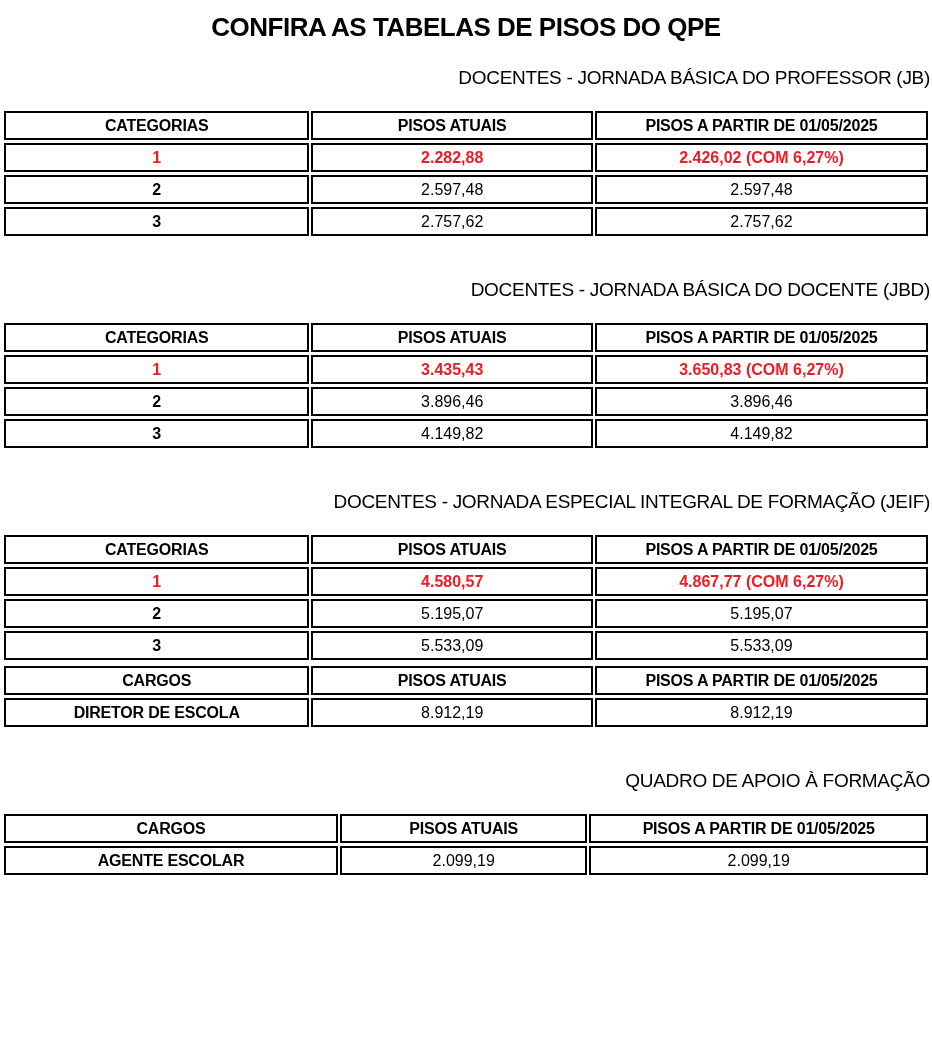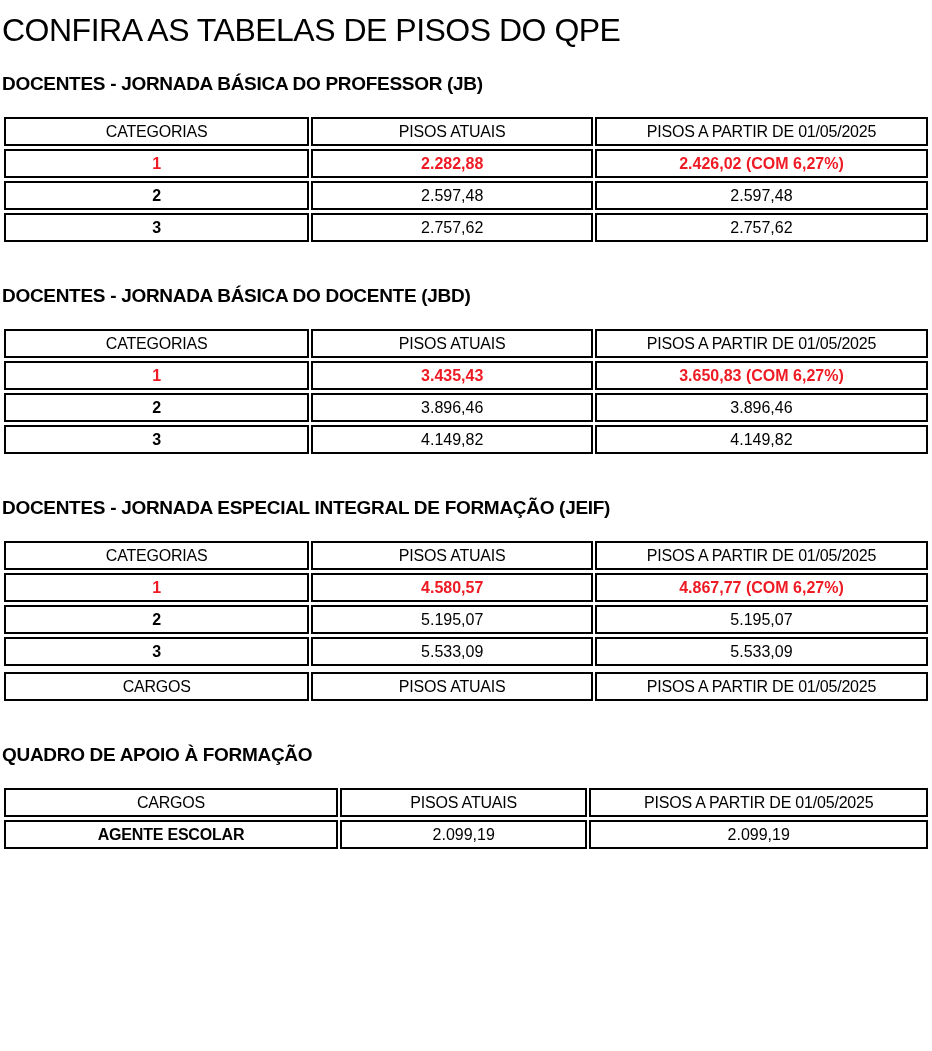--- a/index.html
+++ b/index.html
@@ -9,29 +9,30 @@
     color: #000000;
     font-family: "Liberation Sans", sans-serif;
   }
   .page {
     width: 932px;
     box-sizing: border-box;
     padding: 6px 2px 10px 2px;
     background: #ffffff;
   }
   .doc-title {
-    font-size: 32px;
-    font-weight: 400;
+    text-align: center;
+    font-size: 26px;
+    font-weight: 700;
     letter-spacing: -0.5px;
     margin: 6px 0 0 0;
   }
   .section-heading {
-    text-align: left;
+    text-align: right;
     font-size: 19px;
-    font-weight: 700;
+    font-weight: 400;
     letter-spacing: -0.3px;
     margin: 40px 0 19px 0;
   }
   .section:first-of-type .section-heading {
     margin-top: 24px;
   }
   table.piso-table {
     width: 100%;
     border-collapse: separate;
     border-spacing: 2px 3px;
@@ -43,21 +44,21 @@
     text-align: center;
     vertical-align: middle;
     height: 19px;
     padding: 3px 4px;
     font-size: 16px;
     background: #ffffff;
     overflow: hidden;
     white-space: nowrap;
   }
   .piso-table th {
-    font-weight: 400;
+    font-weight: 700;
     letter-spacing: -0.2px;
   }
   .piso-table td.c-first {
     font-weight: 700;
     letter-spacing: -0.2px;
   }
   .piso-table tr.row-highlight td {
     color: #ee1b24;
     font-weight: 700;
   }
@@ -190,20 +191,25 @@
           <col class="w-a3">
         </colgroup>
       <thead>
         <tr>
           <th>CARGOS</th>
           <th>PISOS ATUAIS</th>
           <th>PISOS A PARTIR DE 01/05/2025</th>
         </tr>
       </thead>
       <tbody>
+        <tr>
+          <td class="c-first">DIRETOR DE ESCOLA</td>
+          <td>8.912,19</td>
+          <td>8.912,19</td>
+        </tr>
       </tbody>
     </table>
   </div>
 
   <div class="section">
     <h2 class="section-heading">QUADRO DE APOIO À FORMAÇÃO</h2>
     <table class="piso-table">
       <colgroup>
           <col class="w-b1">
           <col class="w-b2">

